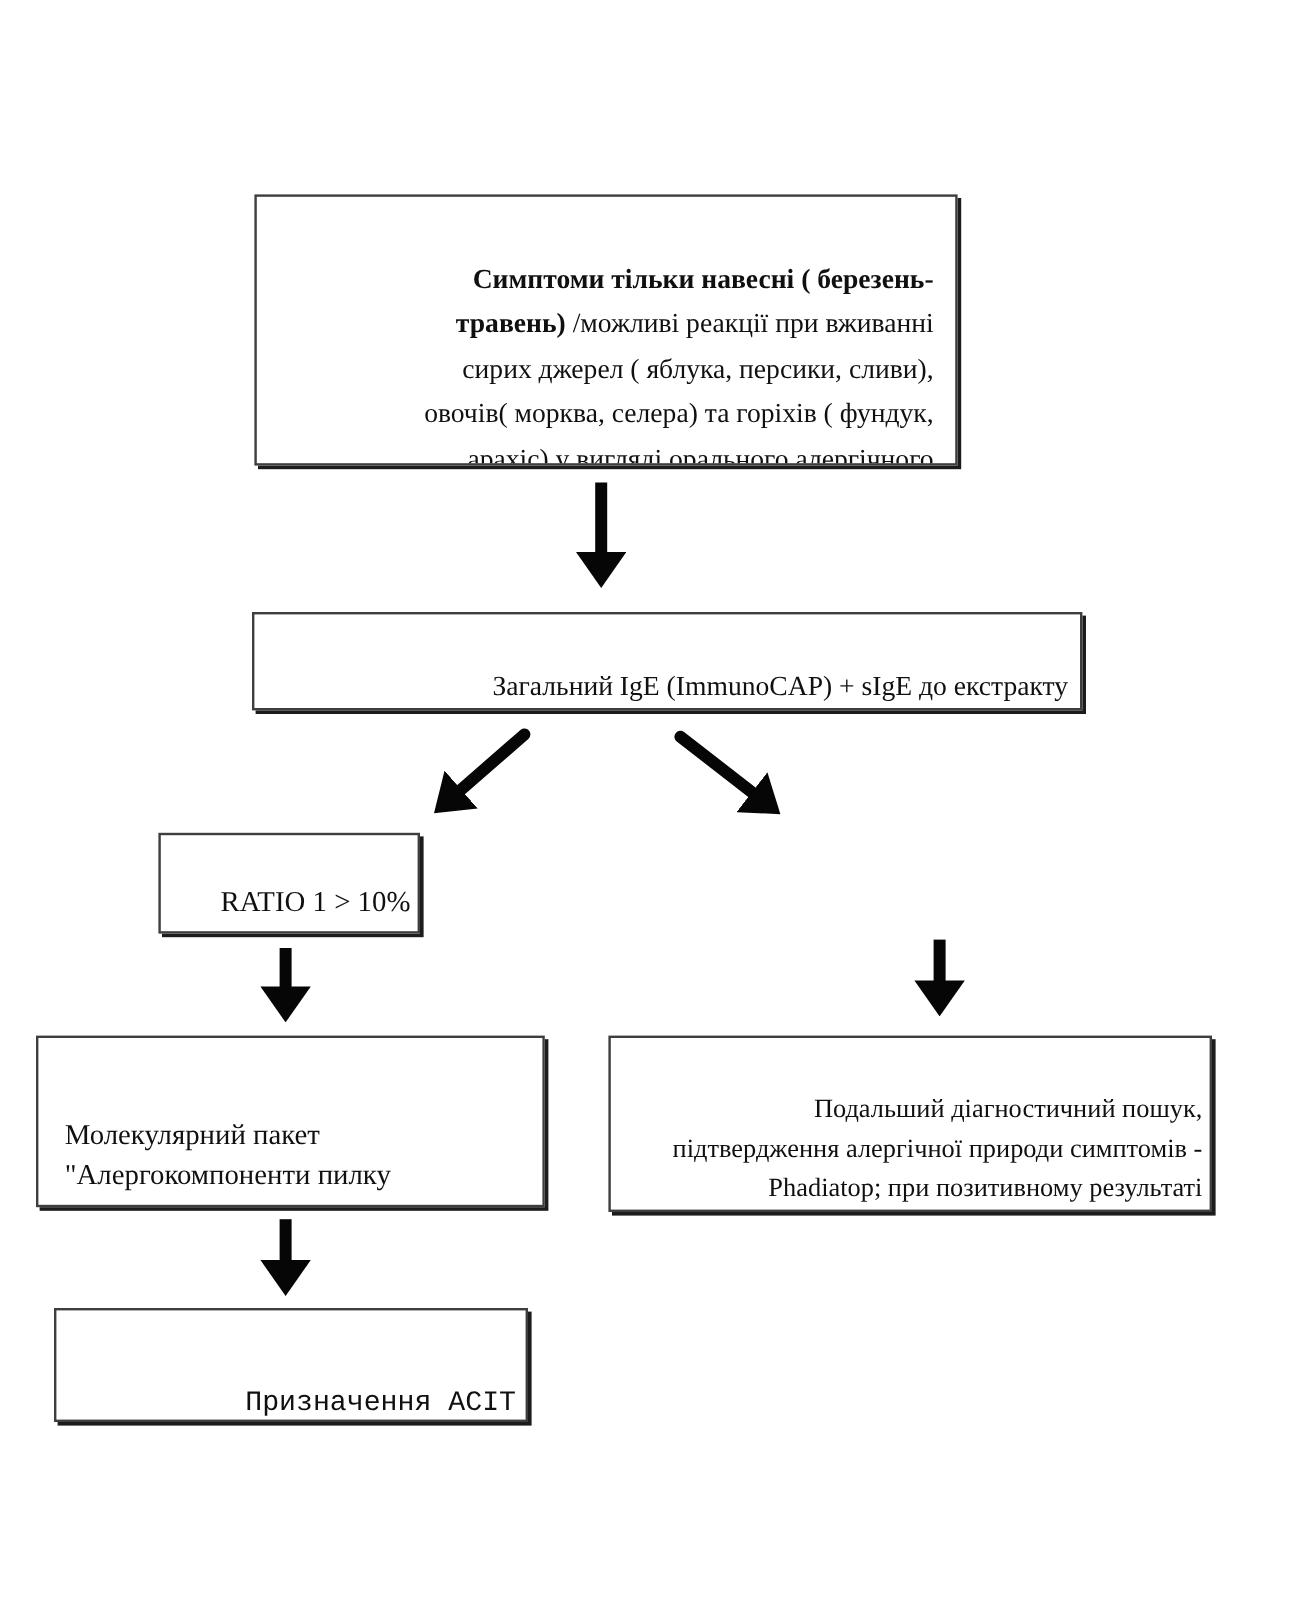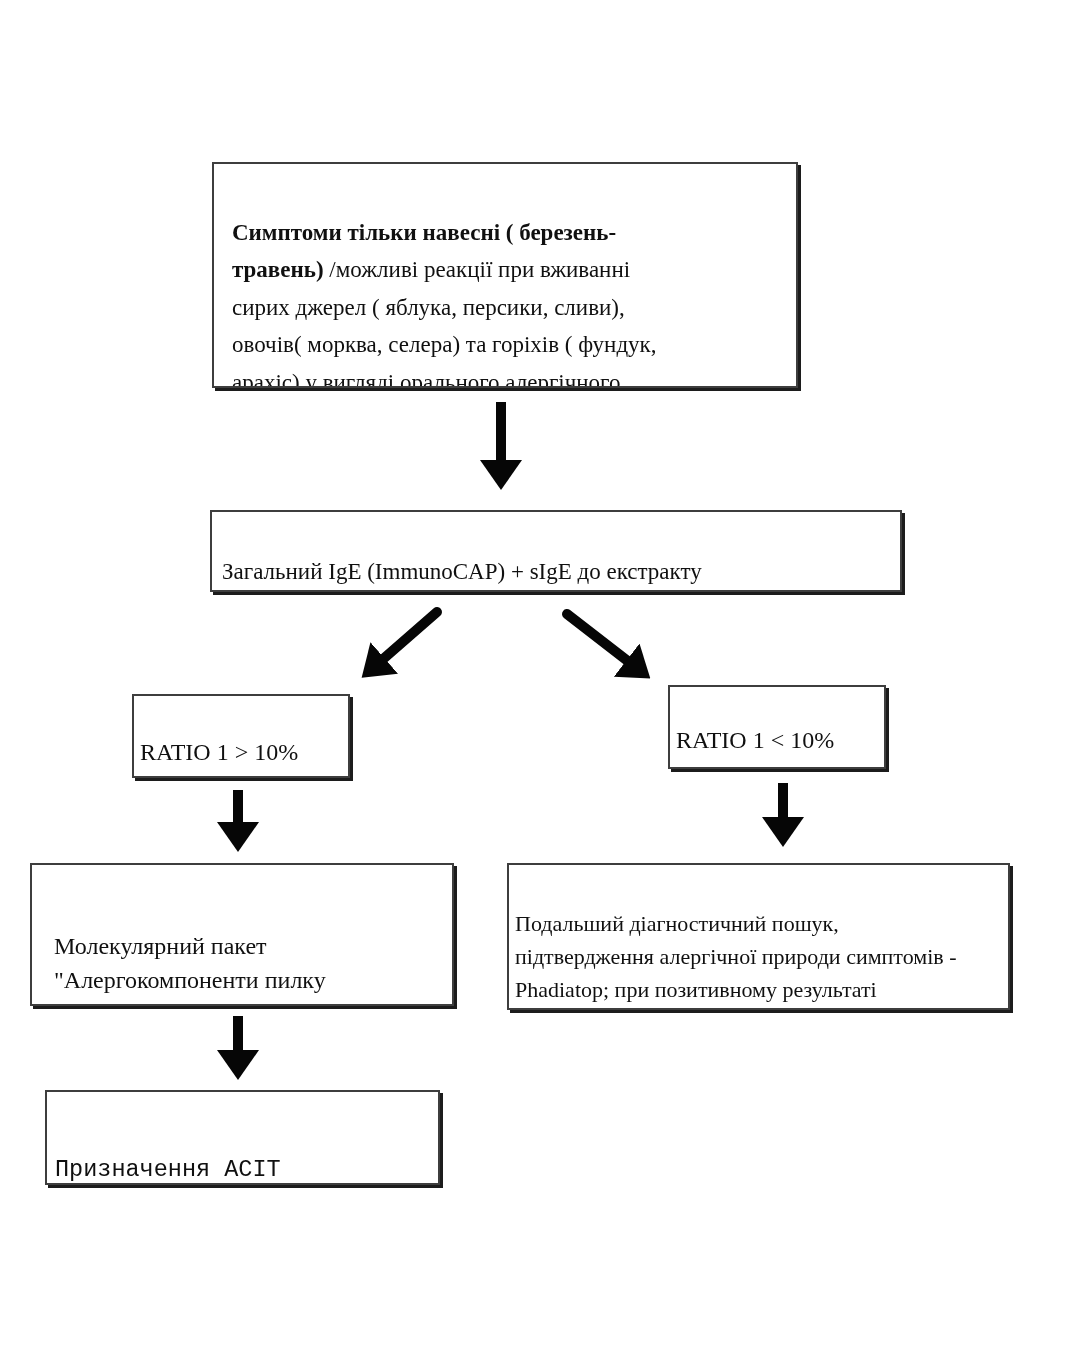--- a/index.html
+++ b/index.html
@@ -19,21 +19,21 @@
   }
   .flow-box {
     position: absolute;
     background: #ffffff;
     border: 2px solid #3e3e3e;
     box-shadow: 3px 3px 0 #1c1c1c;
     box-sizing: border-box;
     white-space: pre-line;
     overflow: hidden;
   }
-  .center { text-align: left; }
+  .center { text-align: right; }
   .left   { text-align: left; }
 
   .box-symptoms {
     left: 212px; top: 162px; width: 586px; height: 226px;
     padding: 12px 18px 0 18px;
     font-size: 23px; line-height: 37.5px;
   }
   .box-symptoms .bold-lead { font-weight: bold; }
 
   .box-ige-test {
@@ -104,23 +104,20 @@
 
   <div class="flow-box center box-ige-test">
     <span>Загальний IgE (ImmunoCAP) + sIgE до екстракту
 берези (ImmunoCAP)</span>
   </div>
 
   <div class="flow-box center box-ratio-above">
     <span>RATIO 1 &gt; 10%</span>
   </div>
 
-  <div class="flow-box center box-ratio-below">
-    <span>RATIO 1 &lt; 10%</span>
-  </div>
 
   <div class="flow-box center box-further">
     <span>Подальший діагностичний пошук,
 підтвердження алергічної природи симптомів -
 Phadiatop; при позитивному результаті
 скринінгу- визначення s IgE до інших джерел</span>
   </div>
 
   <div class="flow-box left box-molecular">
     <span>Молекулярний пакет

